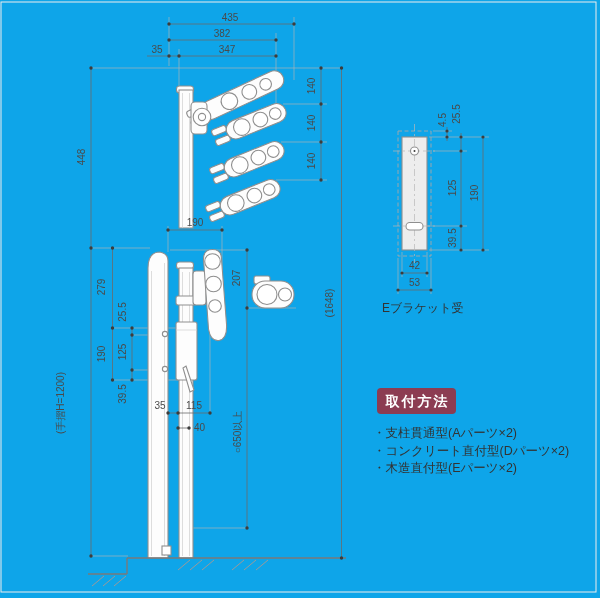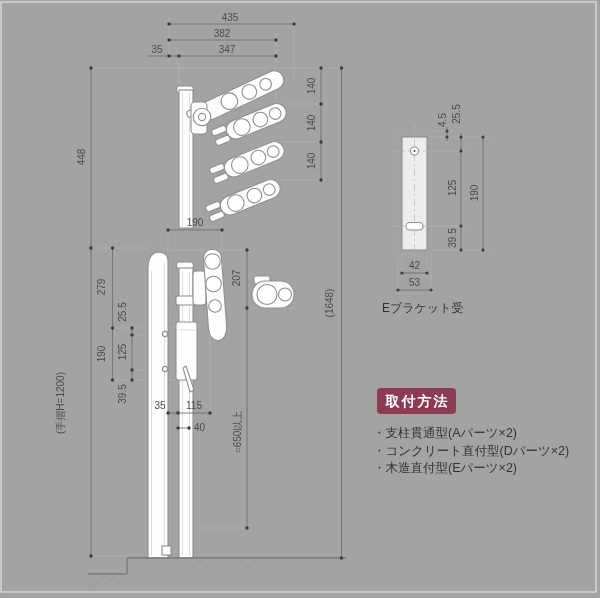--- a/index.html
+++ b/index.html
@@ -1,16 +1,16 @@
 <!DOCTYPE html>
 <html><head>
 <meta charset="utf-8">
 <style>
   html,body{margin:0;padding:0;background:#fff;}
-  #stage{position:relative;width:600px;height:598px;background:#a3a3a3;overflow:hidden;
+  #stage{position:relative;width:600px;height:598px;background:#0ea5e9;overflow:hidden;
          font-family:"Liberation Sans","DejaVu Sans",sans-serif;}
   svg{position:absolute;left:0;top:0;}
   .frame{fill:none;stroke:#ededed;stroke-width:1;}
   .part{fill:#fdfdfd;stroke:#8f8f8f;stroke-width:1.1;}
   .hole{fill:#ffffff;stroke:#8f8f8f;stroke-width:1.1;}
   .thin{stroke:#cfcfcf;stroke-width:.7;fill:none;}
   .ext{stroke:#b3b3b3;stroke-width:.65;fill:none;}
   .dim{stroke:#6b6b6b;stroke-width:.8;fill:none;}
   .dash{fill:none;stroke:#a8a8a8;stroke-width:.9;stroke-dasharray:4 2.5;}
   .cline{fill:none;stroke:#b8b8b8;stroke-width:.7;stroke-dasharray:7 3 2 3;}

